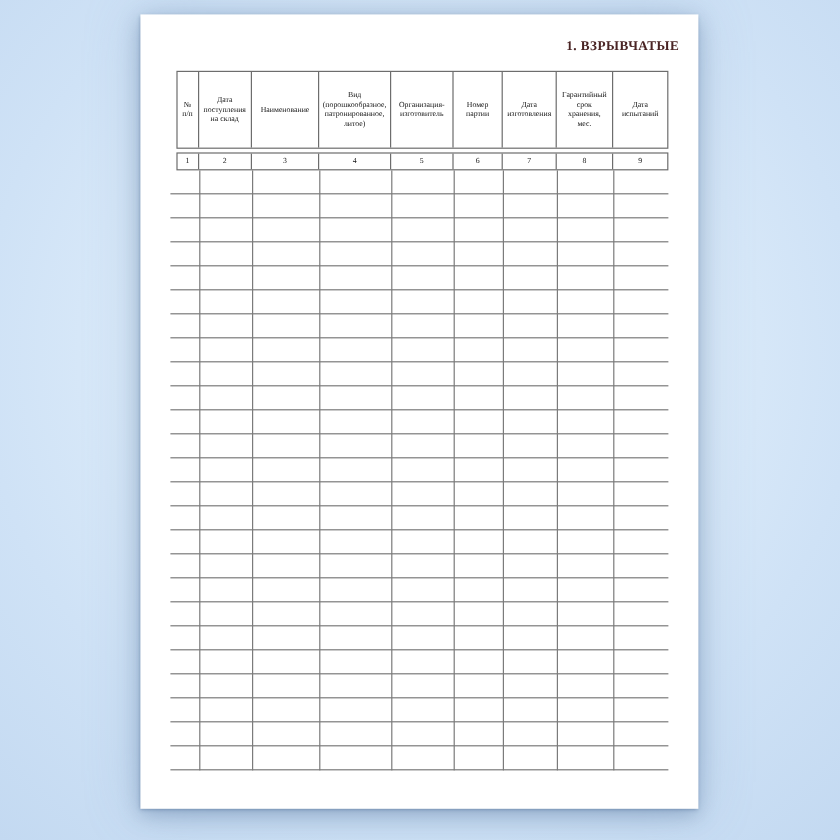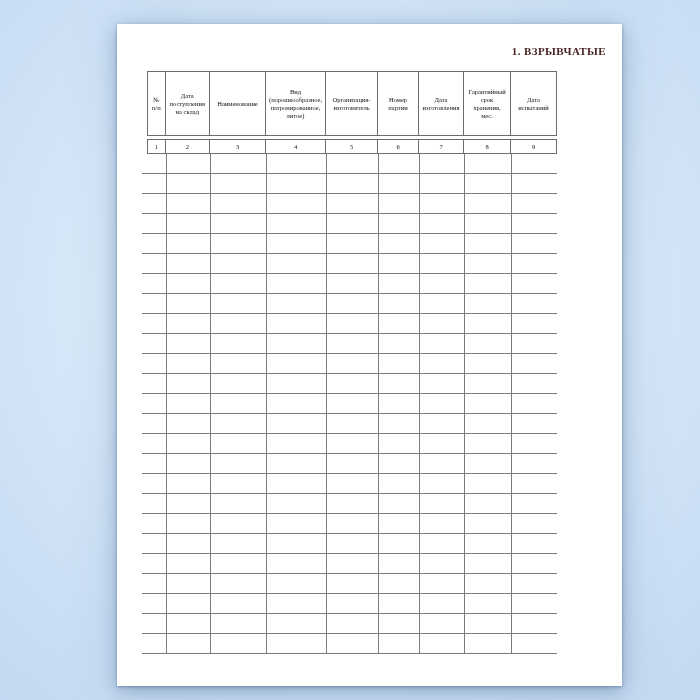--- a/index.html
+++ b/index.html
@@ -5,25 +5,24 @@
   html,body{margin:0;padding:0;}
   .stage{
     position:relative;
     width:700px;height:700px;
     overflow:hidden;
     background:radial-gradient(circle at 50% 42%, #eef5fd 0%, #ddecfa 38%, #cfe2f6 68%, #c3d9f1 100%);
     font-family:"Liberation Serif","DejaVu Serif",serif;
   }
   .page{
     position:absolute;
-    left:117px;top:24px;
+    left:117px;top:12px;
     width:465px;height:662px;
     background:#ffffff;
     box-shadow:0 1px 3px rgba(70,100,140,.55), 0 5px 16px rgba(80,110,150,.40), 0 0 45px rgba(110,145,185,.30);
-    padding-left:40px;
   }
   .doc-title{
     position:absolute;
     top:21px;right:16px;
     font-size:11px;line-height:13px;
     font-weight:bold;
     letter-spacing:.4px;
     color:#4a2424;
     white-space:nowrap;
   }

